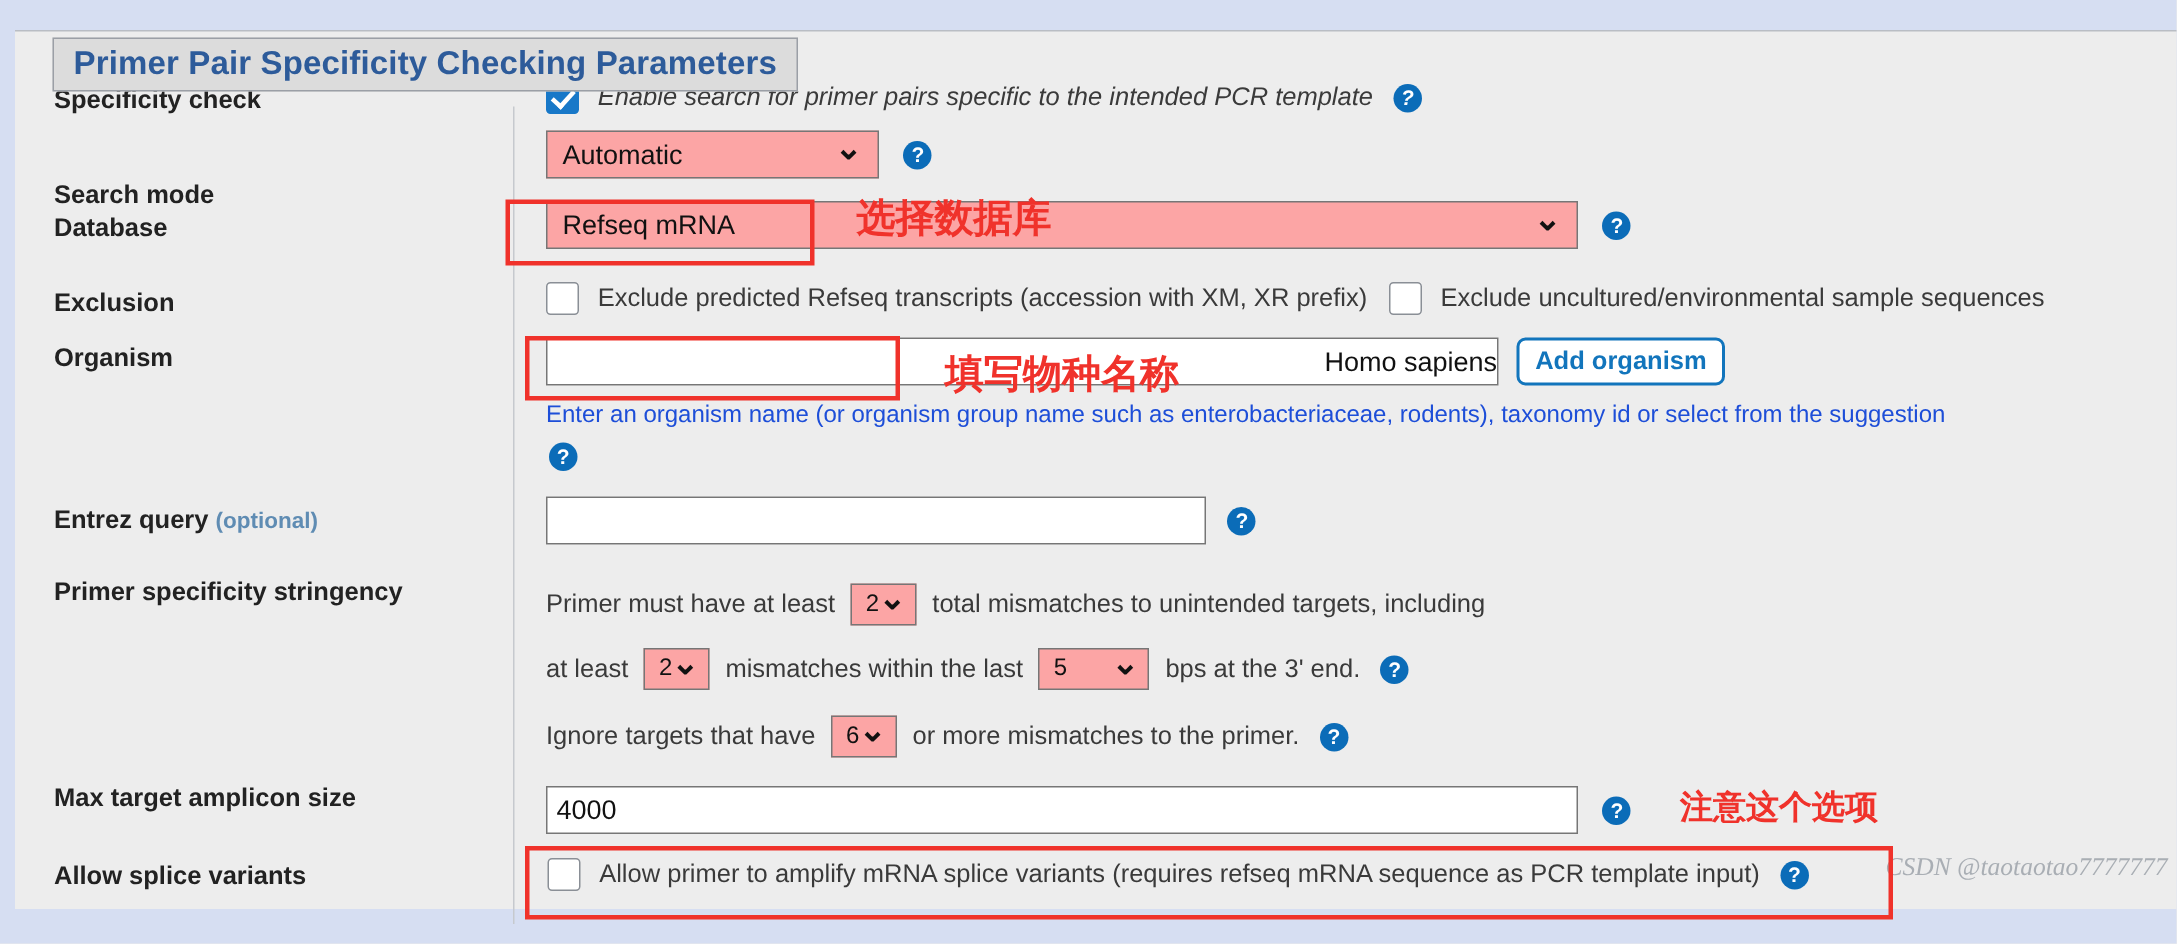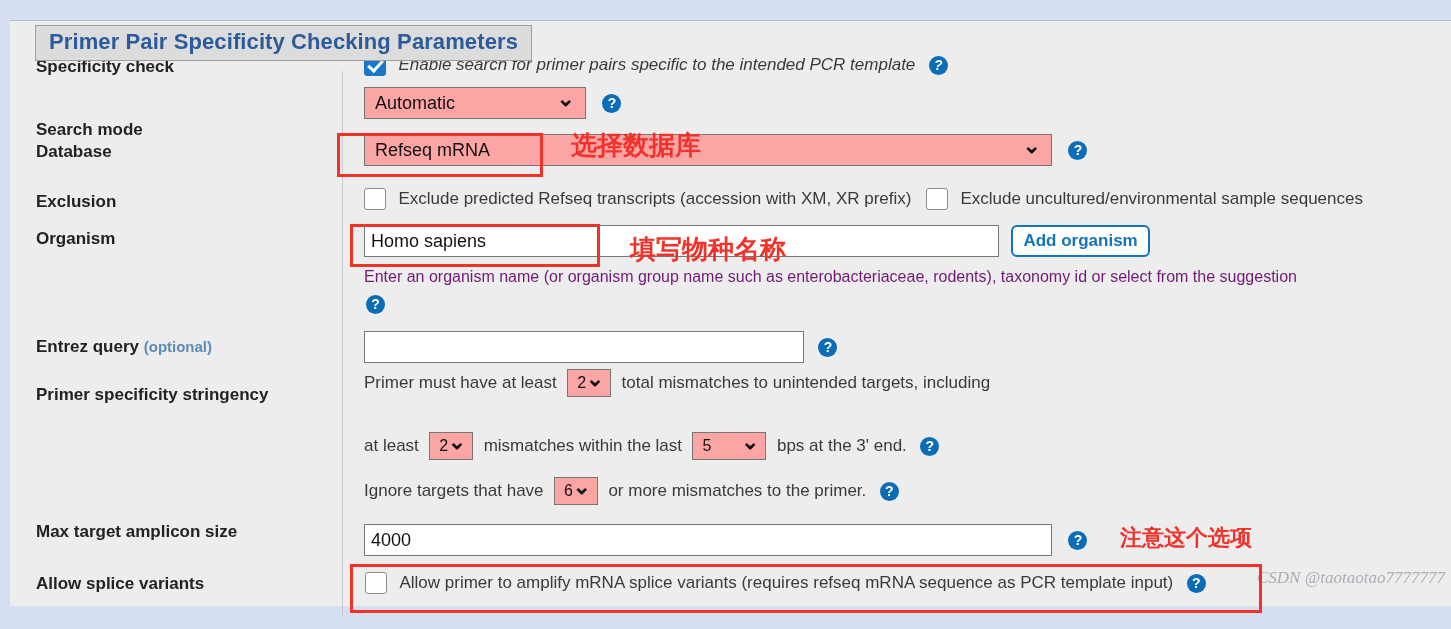--- a/index.html
+++ b/index.html
@@ -57,21 +57,21 @@
     border:1px solid #8a8f96;background:#fff;border-radius:3px;vertical-align:middle;
     position:relative;cursor:pointer;
   }
   .cb.checked{background:#1878c8;border-color:#1878c8;}
   .cb.checked:after{
     content:"";position:absolute;left:6px;top:2px;width:6px;height:12px;
     border:solid #fff;border-width:0 3px 3px 0;transform:rotate(42deg);
   }
 
   .txt{font-size:17px;color:#3a3a3a;vertical-align:middle;white-space:nowrap;}
-  .hint{font-size:16px;color:#701a75;white-space:nowrap;}
+  .hint{font-size:16px;color:#1d4ed8;white-space:nowrap;}
 
   
   .sel{
     display:inline-block;box-sizing:border-box;height:32px;
     border:1px solid #767676;background:#fca5a5;
     font-size:18px;color:#111;line-height:30px;
     padding:0 0 0 10px;position:relative;vertical-align:middle;cursor:pointer;
     white-space:nowrap;
   }
   .sel .chev{position:absolute;right:10px;top:0;line-height:30px;font-size:15px;color:#111;}
@@ -146,41 +146,41 @@
 
     <div class="label" style="top:171px;">Exclusion</div>
     <div class="ctl" style="left:354px;top:167px;">
       <span class="cb"></span>
       <span class="txt" style="margin-left:8px;">Exclude predicted Refseq transcripts (accession with XM, XR prefix)</span>
       <span class="cb" style="margin-left:10px;"></span>
       <span class="txt" style="margin-left:8px;">Exclude uncultured/environmental sample sequences</span>
     </div>
 
     <div class="label" style="top:208px;">Organism</div>
-    <div class="ctl" style="left:354px;top:204px;">
+    <div class="ctl" style="left:354px;top:204px;text-align:right;">
       <span class="inp" style="width:635px;">Homo sapiens</span>
       <span class="btn" style="margin-left:8px;">Add organism</span>
     </div>
     <div class="ctl hint" style="left:354px;top:247px;">Enter an organism name (or organism group name such as enterobacteriaceae, rodents), taxonomy id or select from the suggestion</div>
     <div class="ctl" style="left:356px;top:274px;">
       <span class="help">?</span>
     </div>
 
     <div class="label" style="top:316px;">
       <span>Entrez query</span>
       <span class="opt">(optional)</span>
     </div>
     <div class="ctl" style="left:354px;top:310px;">
       <span class="inp" style="width:440px;" placeholder=""></span>
       <span class="help" style="margin-left:10px;">?</span>
     </div>
 
     <div class="label" style="top:364px;">Primer specificity stringency</div>
 
-    <div class="ctl" style="left:354px;top:348px;text-align:right;">
+    <div class="ctl" style="left:354px;top:368px;text-align:right;">
       <span class="txt">Primer must have at least</span>
       <span class="sel small" style="margin:0 6px;">
         <span>2</span>
         <span class="chev" style="font-weight: bold; font-size: 22px; line-height: inherit; transform: translateY(-4px); display: inline-block;">⌄</span>
       </span>
       <span class="txt">total mismatches to unintended targets, including</span>
     </div>
 
     <div class="ctl" style="left:354px;top:411px;">
       <span class="txt">at least</span>

